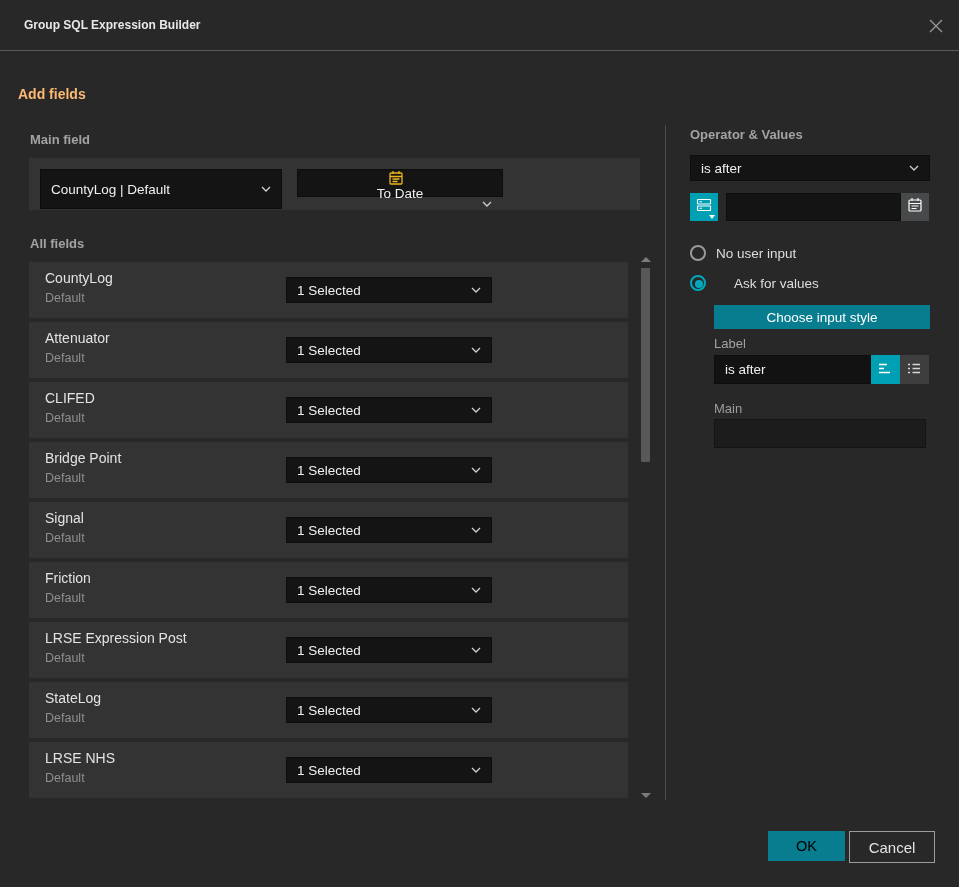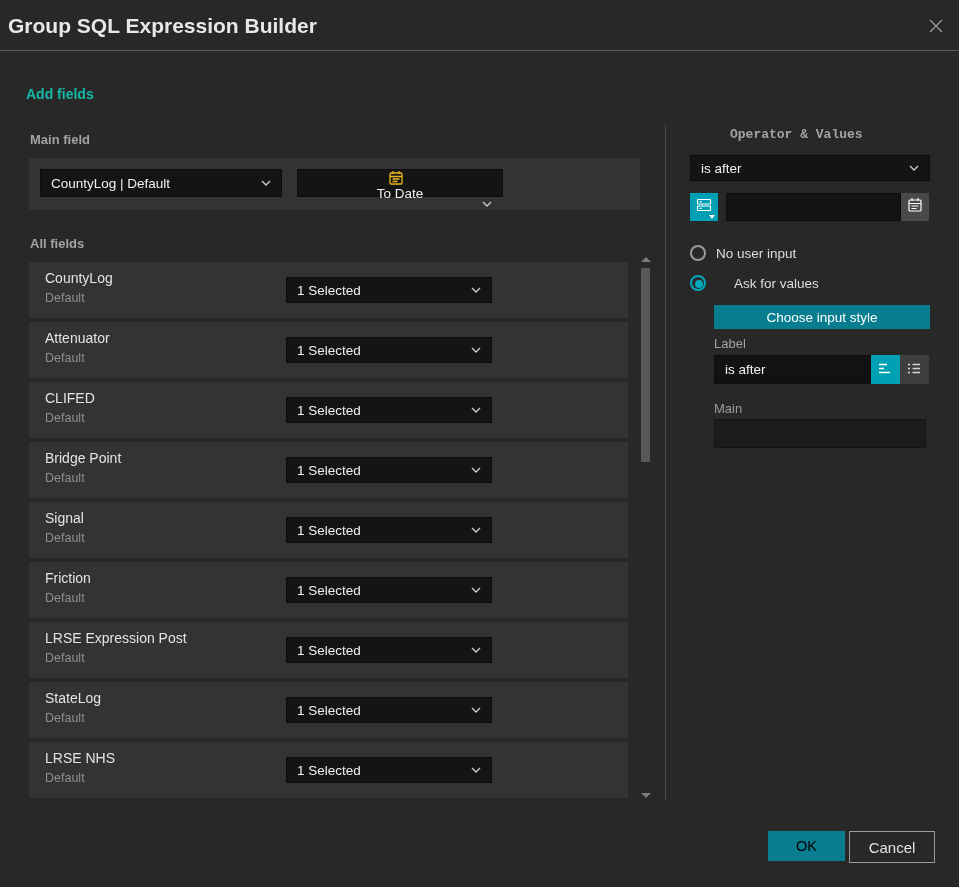--- a/index.html
+++ b/index.html
@@ -1,56 +1,56 @@
 <!DOCTYPE html>
 <html style="--accent: #087d8f; --accent2: #00a0b4;"><head>
 <meta charset="utf-8">
 <style>
   html,body{margin:0;padding:0;background:#1a1a1a;}
   *{box-sizing:border-box;font-family:"Liberation Sans","DejaVu Sans",sans-serif;}
   .dialog{position:relative;width:959px;height:887px;background:#282828;color:#e6e6e6;overflow:hidden;}
 
   
   .titlebar{position:absolute;left:0;top:0;width:959px;height:51px;border-bottom:1px solid #5a5a5a;}
-  .title{position:absolute;left:8px;top:0;height:61px;line-height:51px;font-size:21px;font-weight:600;color:#e8e8e8;}
+  .title{position:absolute;left:24px;top:0;height:61px;line-height:51px;font-size:12px;font-weight:600;color:#e8e8e8;}
   .close{position:absolute;right:14px;top:17px;width:18px;height:18px;cursor:pointer;}
 
   .sec-label{position:absolute;font-size:13px;font-weight:600;color:#a3a3a3;}
-  .add-fields{left:26px;top:86px;font-size:14px;color:#14b8a6;}
+  .add-fields{left:18px;top:86px;font-size:14px;color:#fdba74;}
 
   
   .dd{position:absolute;background:#141414;border:1px solid #0d0d0d;color:#f0f0f0;font-size:13.5px;
       display:flex;align-items:center;padding:0 10px;cursor:pointer;}
   .dd .chev{margin-left:auto;display:flex;align-items:center;}
   .dd .cal{margin-right:8px;display:flex;align-items:center;}
 
   
   .main-panel{position:absolute;left:29px;top:158px;width:611px;height:52px;background:#333333;}
-  .dd-mainfield{left:40px;top:169px;width:242px;height:28px;}
+  .dd-mainfield{left:40px;top:169px;width:242px;height:40px;}
   .dd-todate{left:297px;top:169px;width:206px;height:28px;}
 
   
   .rows{position:absolute;left:29px;top:262px;width:599px;}
   .frow{position:relative;width:599px;height:56px;background:#333333;margin-bottom:4px;}
   .frow .fname{position:absolute;left:16px;top:8px;font-size:14px;color:#e3e3e3;}
   .frow .fsub{position:absolute;left:16px;top:29px;font-size:12.5px;color:#8f8f8f;}
   .frow .dd{left:257px;top:15px;width:206px;height:26px;}
 
   
   .sbar{position:absolute;left:637px;top:253px;width:18px;height:549px;}
   .sbar .arrow{position:absolute;left:4px;width:0;height:0;border-left:5px solid transparent;border-right:5px solid transparent;}
   .sbar .up{top:4px;border-bottom:5px solid #7c7c7c;}
   .sbar .down{bottom:4px;border-top:5px solid #7c7c7c;}
   .sbar .thumb{position:absolute;left:4px;top:15px;width:9px;height:194px;background:#585858;border-radius:1px;}
 
   
   .vdiv{position:absolute;left:665px;top:125px;width:1px;height:675px;background:#4b4b4b;}
 
   
-  .op-label{left:730px;top:127px;font-family:Liberation Mono, monospace;}
+  .op-label{left:690px;top:127px;}
   .dd-operator{left:690px;top:155px;width:240px;height:26px;}
   .btn-sq{position:absolute;width:28px;height:28px;display:flex;align-items:center;justify-content:center;cursor:pointer;}
   .rows-btn{left:690px;top:193px;background:var(--accent2,#0a8ba0);}
   .rows-btn .mini-caret{position:absolute;right:3px;bottom:2px;width:0;height:0;border-left:3px solid transparent;border-right:3px solid transparent;border-top:4px solid #ffffff;}
   .date-input{position:absolute;left:726px;top:193px;width:175px;height:28px;background:#141414;border:1px solid #0d0d0d;color:#f0f0f0;font-size:13.5px;padding:0 8px;outline:none;}
   .cal-btn{left:901px;top:193px;background:#47494b;}
 
   
   .radio-row{position:absolute;left:690px;display:flex;align-items:center;gap:10px;cursor:pointer;}
   .radio{width:16px;height:16px;border-radius:50%;border:2px solid #9a9a9a;position:relative;flex:none;}

